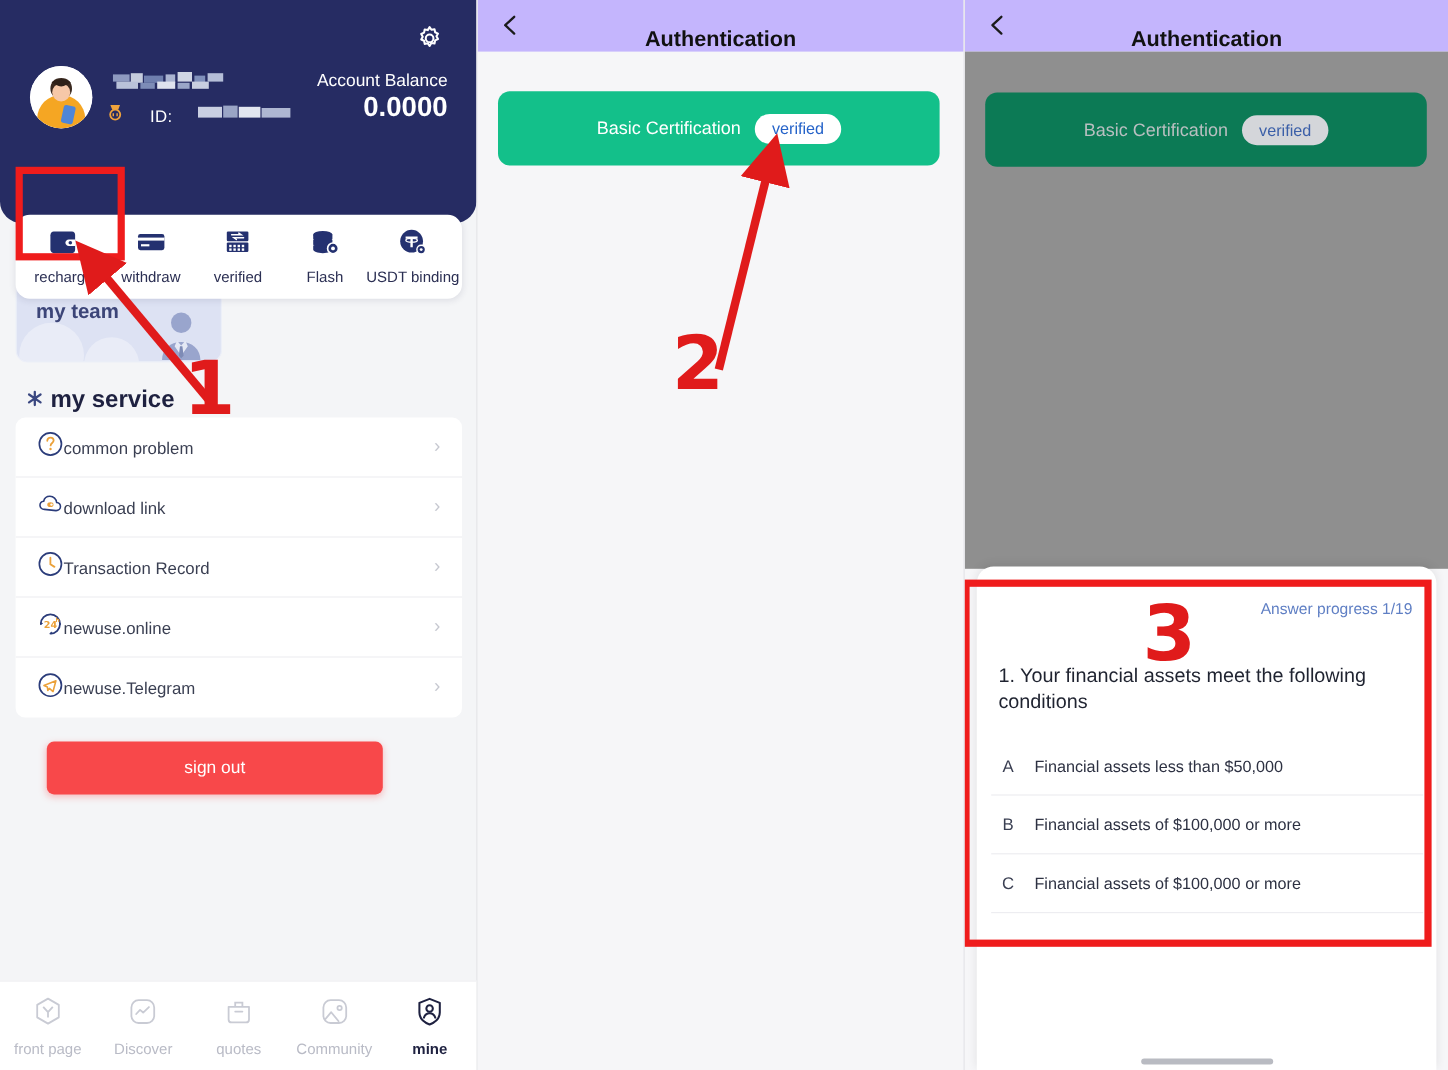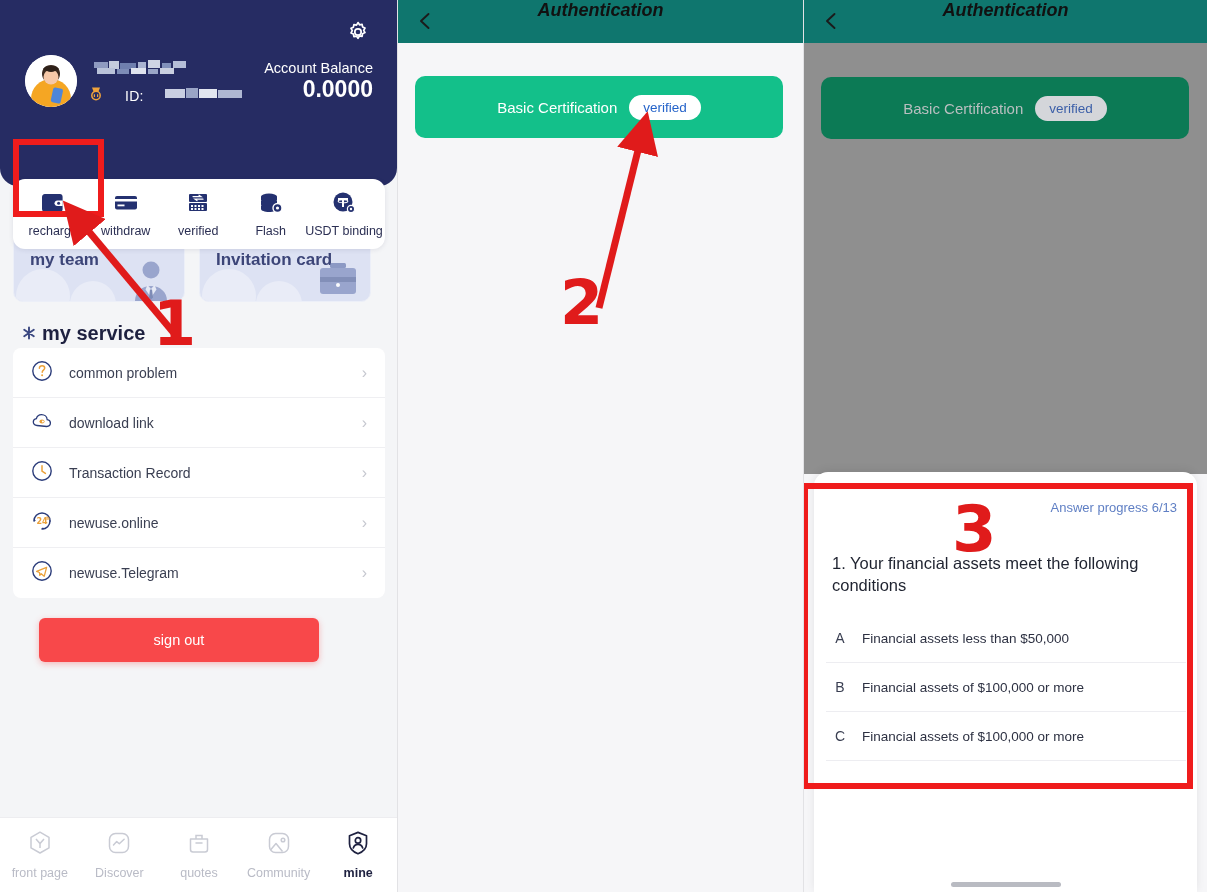--- a/index.html
+++ b/index.html
@@ -99,21 +99,20 @@
   .svc-list {
     position: absolute; left: 13px; top: 348px;
     width: 372px;
     background: #ffffff; border-radius: 8px;
     overflow: hidden;
   }
   .svc-row {
     display: flex; align-items: center;
     height: 50px; padding: 0 18px 0 18px;
     border-bottom: 1px solid #efeff2;
-    gap: 16px;
   }
   .svc-row:last-child { border-bottom: none; }
   .svc-row .svc-text { flex: 1; font-size: 14px; color: #3a3f52; }
   .chev { color: #c6c8d0; font-size: 16px; font-weight: 300; }
 
   .signout {
     position: absolute; left: 39px; top: 618px;
     width: 280px; height: 44px;
     background: #f8484a;
     border-radius: 6px;
@@ -138,22 +137,22 @@
   .panel2 {
     position: relative;
     width: 406px; height: 892px;
     background: #f6f6f8;
     border-right: 1px solid #e2e2e5;
     overflow: hidden;
   }
   .navbar {
     position: relative;
     height: 43px;
-    background: #0f766e;
-    display: flex; align-items: flex-start; font-style: italic;
+    background: #c4b5fd;
+    display: flex; align-items: flex-end;
   }
   .navback { position: absolute; left: 14px; top: 8px; width: 26px; height: 26px; display:flex;align-items:center;justify-content:center; }
   .navtitle {
     width: 100%; text-align: center;
     font-size: 18px; font-weight: 700; color: #111;
   }
   .cert-banner {
     position: absolute; left: 17px; top: 76px;
     width: 368px; height: 62px;
     background: #13c08a;
@@ -381,33 +380,20 @@
         <div class="bctitle">my team</div>
         <div class="bc-art">
           <svg width="46" height="46" viewBox="0 0 46 46">
             <circle cx="23" cy="15" r="8.5" fill="#8e9ac6"></circle>
             <path d="M7 46c0-9 7-15 16-15s16 6 16 15z" fill="#8e9ac6"></path>
             <path d="M19.5 30l3.5 4 3.5-4 2 4.5-5.5 8-5.5-8z" fill="#e7eaf5"></path>
             <path d="M22 34.5h2l1 8-2 2-2-2z" fill="#6e7cab"></path>
           </svg>
         </div>
       </div>
-      <div class="bigcard">
-        <div class="bc-blob" style="left:2px;bottom:-22px;width:54px;height:54px;"></div>
-        <div class="bc-blob" style="left:56px;bottom:-26px;width:46px;height:46px;"></div>
-        <div class="bctitle">Invitation card</div>
-        <div class="bc-art">
-          <svg width="44" height="42" viewBox="0 0 44 42">
-            <rect x="14" y="4" width="16" height="5" rx="1.5" fill="#7e8cbb"></rect>
-            <rect x="4" y="9" width="36" height="26" rx="3" fill="#8e9ac6"></rect>
-            <rect x="4" y="18" width="36" height="5" fill="#7280ad"></rect>
-            <circle cx="22" cy="26" r="2" fill="#ffffff"></circle>
-          </svg>
-        </div>
-      </div>
     </div>
 
     <div class="svc-hdr">
       <span>
         <svg width="14" height="14" viewBox="0 0 14 14" stroke="#3a4780" stroke-width="1.9" stroke-linecap="round">
           <path d="M7 1.5v11M2.2 3.7l9.6 6.6M11.8 3.7l-9.6 6.6"></path>
         </svg>
       </span>
       <span>my service</span>
     </div>
@@ -583,21 +569,21 @@
     </div>
 
     <div class="p3-dim"></div>
 
     <div class="p3-banner">
       <span class="ctext">Basic Certification</span>
       <span class="p3-pill">verified</span>
     </div>
 
     <div class="quiz-sheet">
-      <div class="progress">Answer progress 6/13</div>
+      <div class="progress">Answer progress 1/19</div>
       <div class="qtext">1. Your financial assets meet the following conditions</div>
 
       <div class="opts">
         <div class="opt">
           <span class="letter">A</span>
           <span class="otext">Financial assets less than $50,000</span>
         </div>
         <div class="opt">
           <span class="letter">B</span>
           <span class="otext">Financial assets of $100,000 or more</span>

